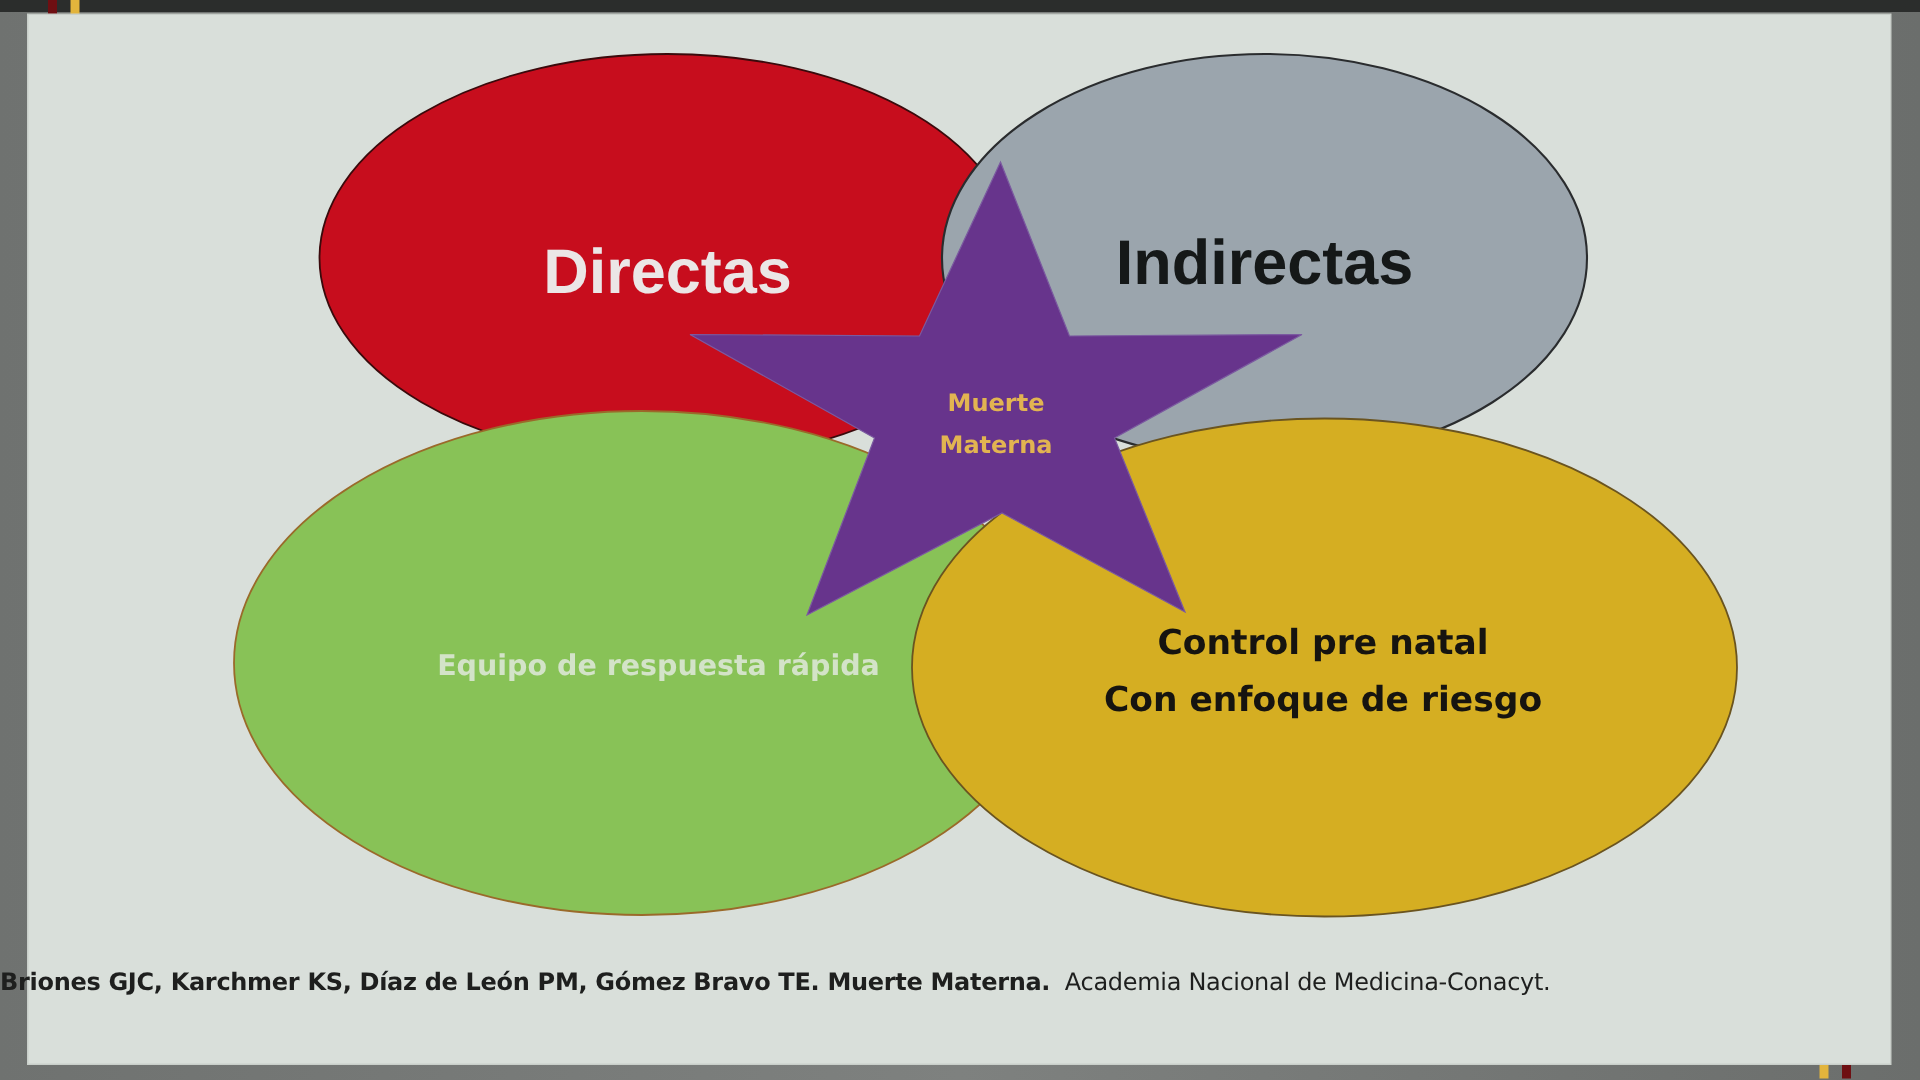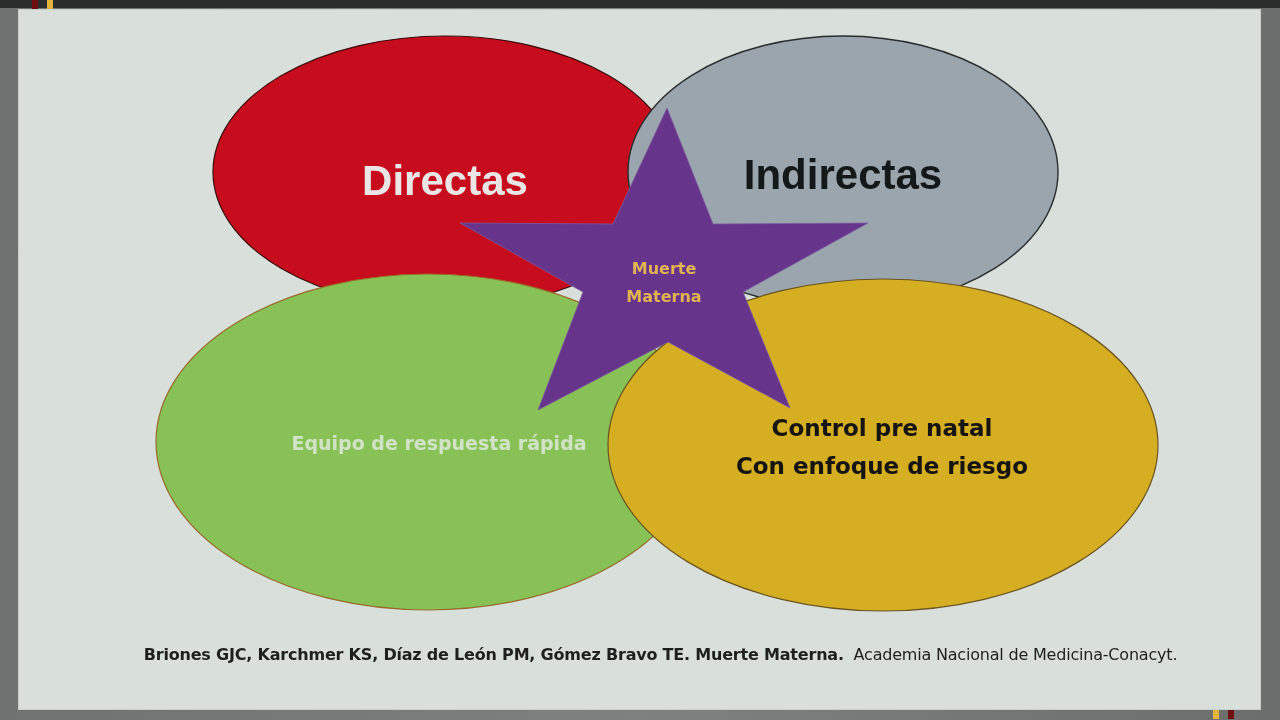--- a/index.html
+++ b/index.html
@@ -19,24 +19,23 @@
   }
   .marker { position: absolute; width: 6px; height: 10px; }
   .slide {
     position: absolute; left: 19px; top: 10px; width: 1241px; height: 699px;
     background: #d9dfda;
     box-shadow: 0 0 0 1px #c9cfca;
   }
   svg.diagram { position: absolute; left: 0; top: 0; }
   .citation {
     position: absolute; left: 0; width: 1241px; top: 645px;
-    text-align: center; font-size: 16px; color: #1e1f1e;
+    text-align: left; font-size: 16px; color: #1e1f1e;
     font-family: "DejaVu Sans", sans-serif;
     letter-spacing: -0.2px;
-    margin-left: 40px;
   }
   .citation b { font-weight: bold; }
 </style>
 </head>
 <body>
 
 <div class="top-strip"></div>
 <div class="frame-shade"></div>
 <div class="marker" style="left:32px;top:0;background:#6e0f12;"></div>
 <div class="marker" style="left:47px;top:0;background:#e2b43c;"></div>

